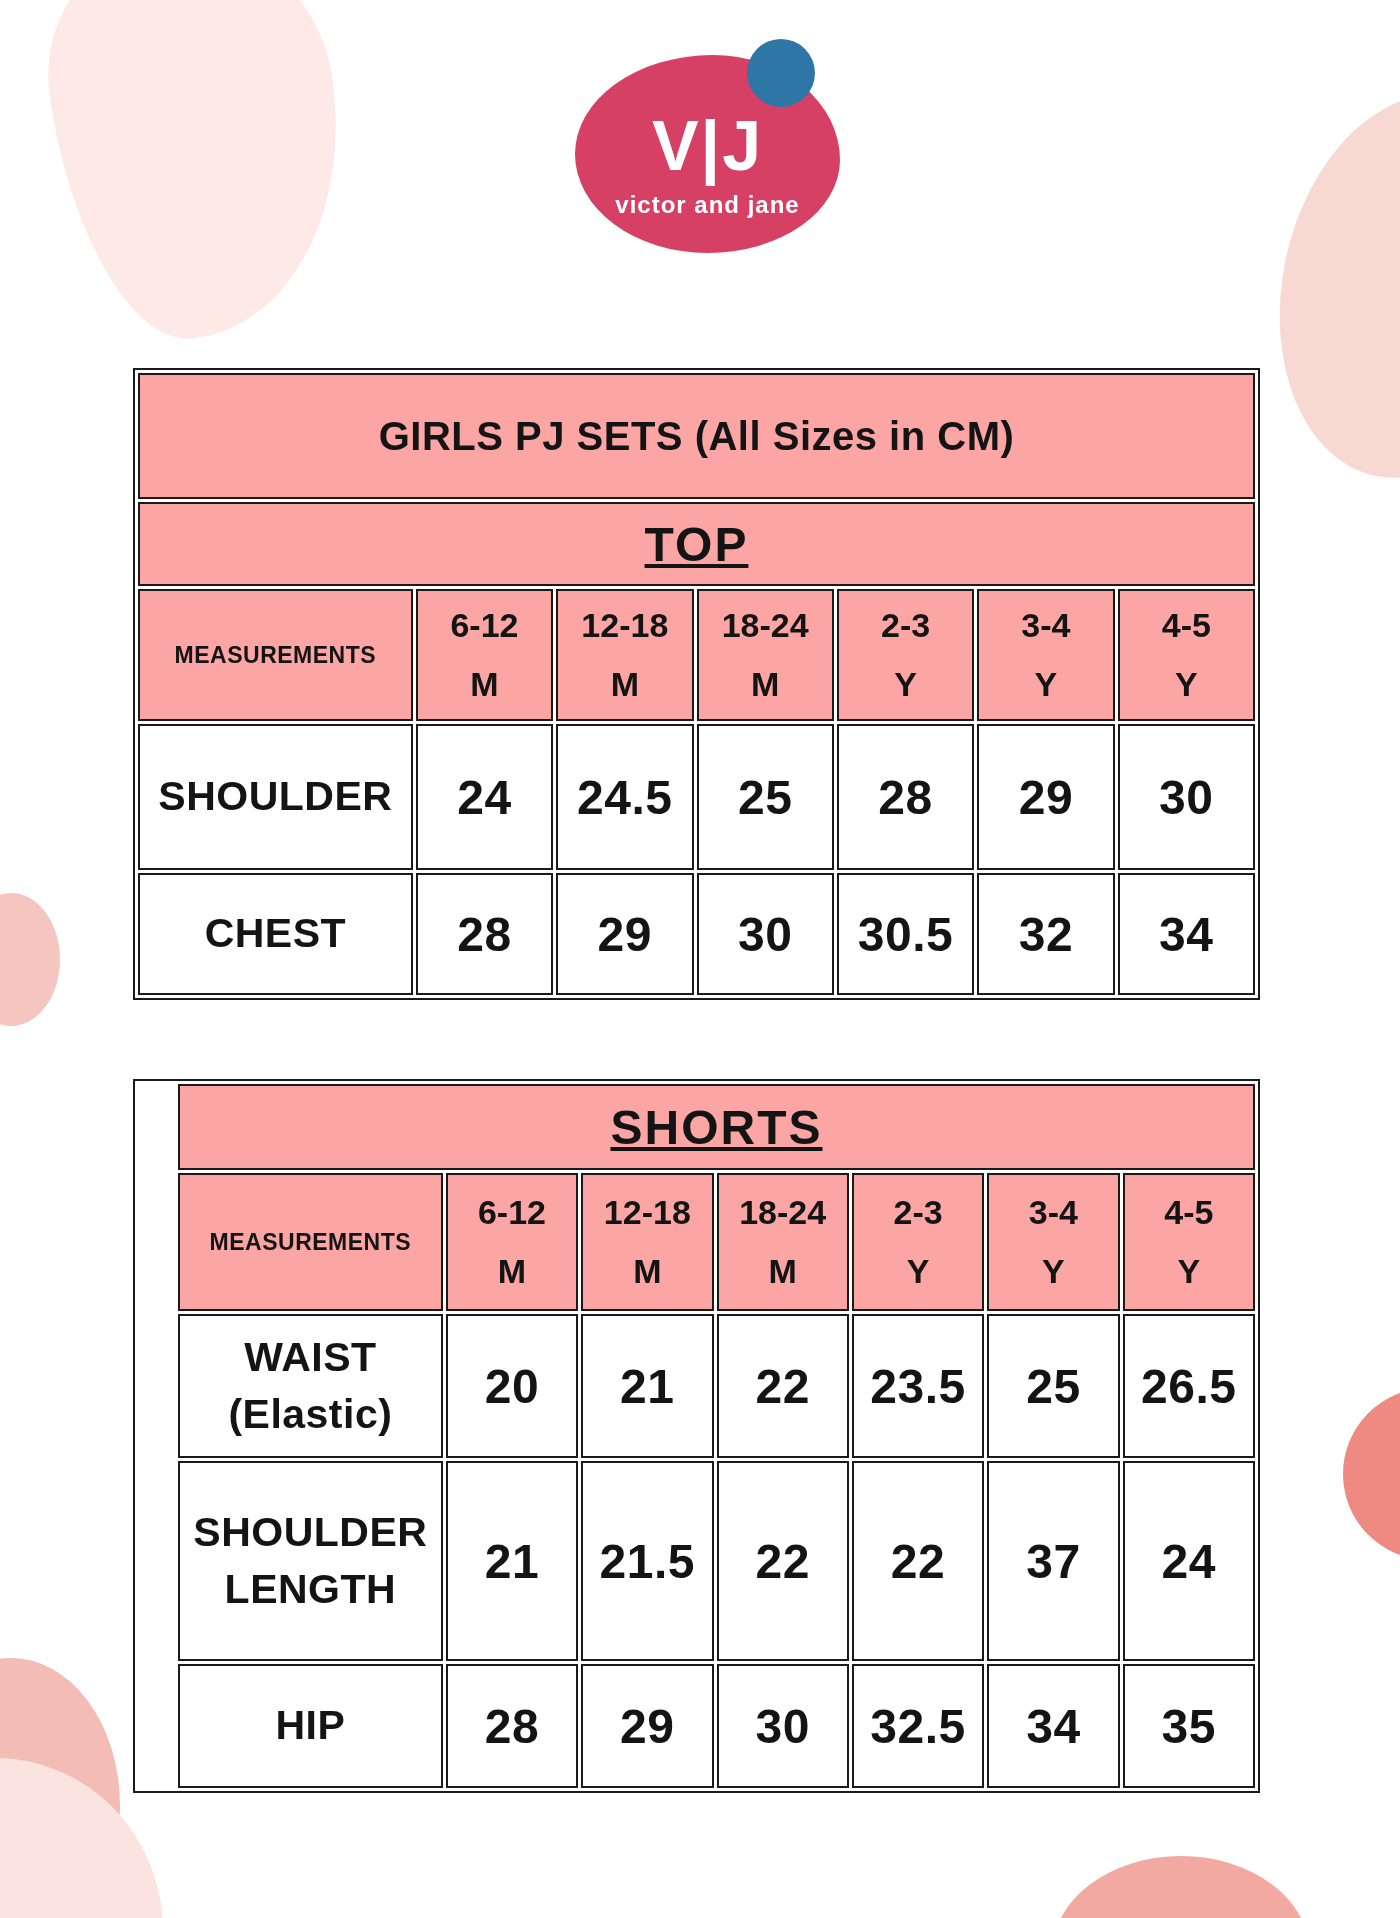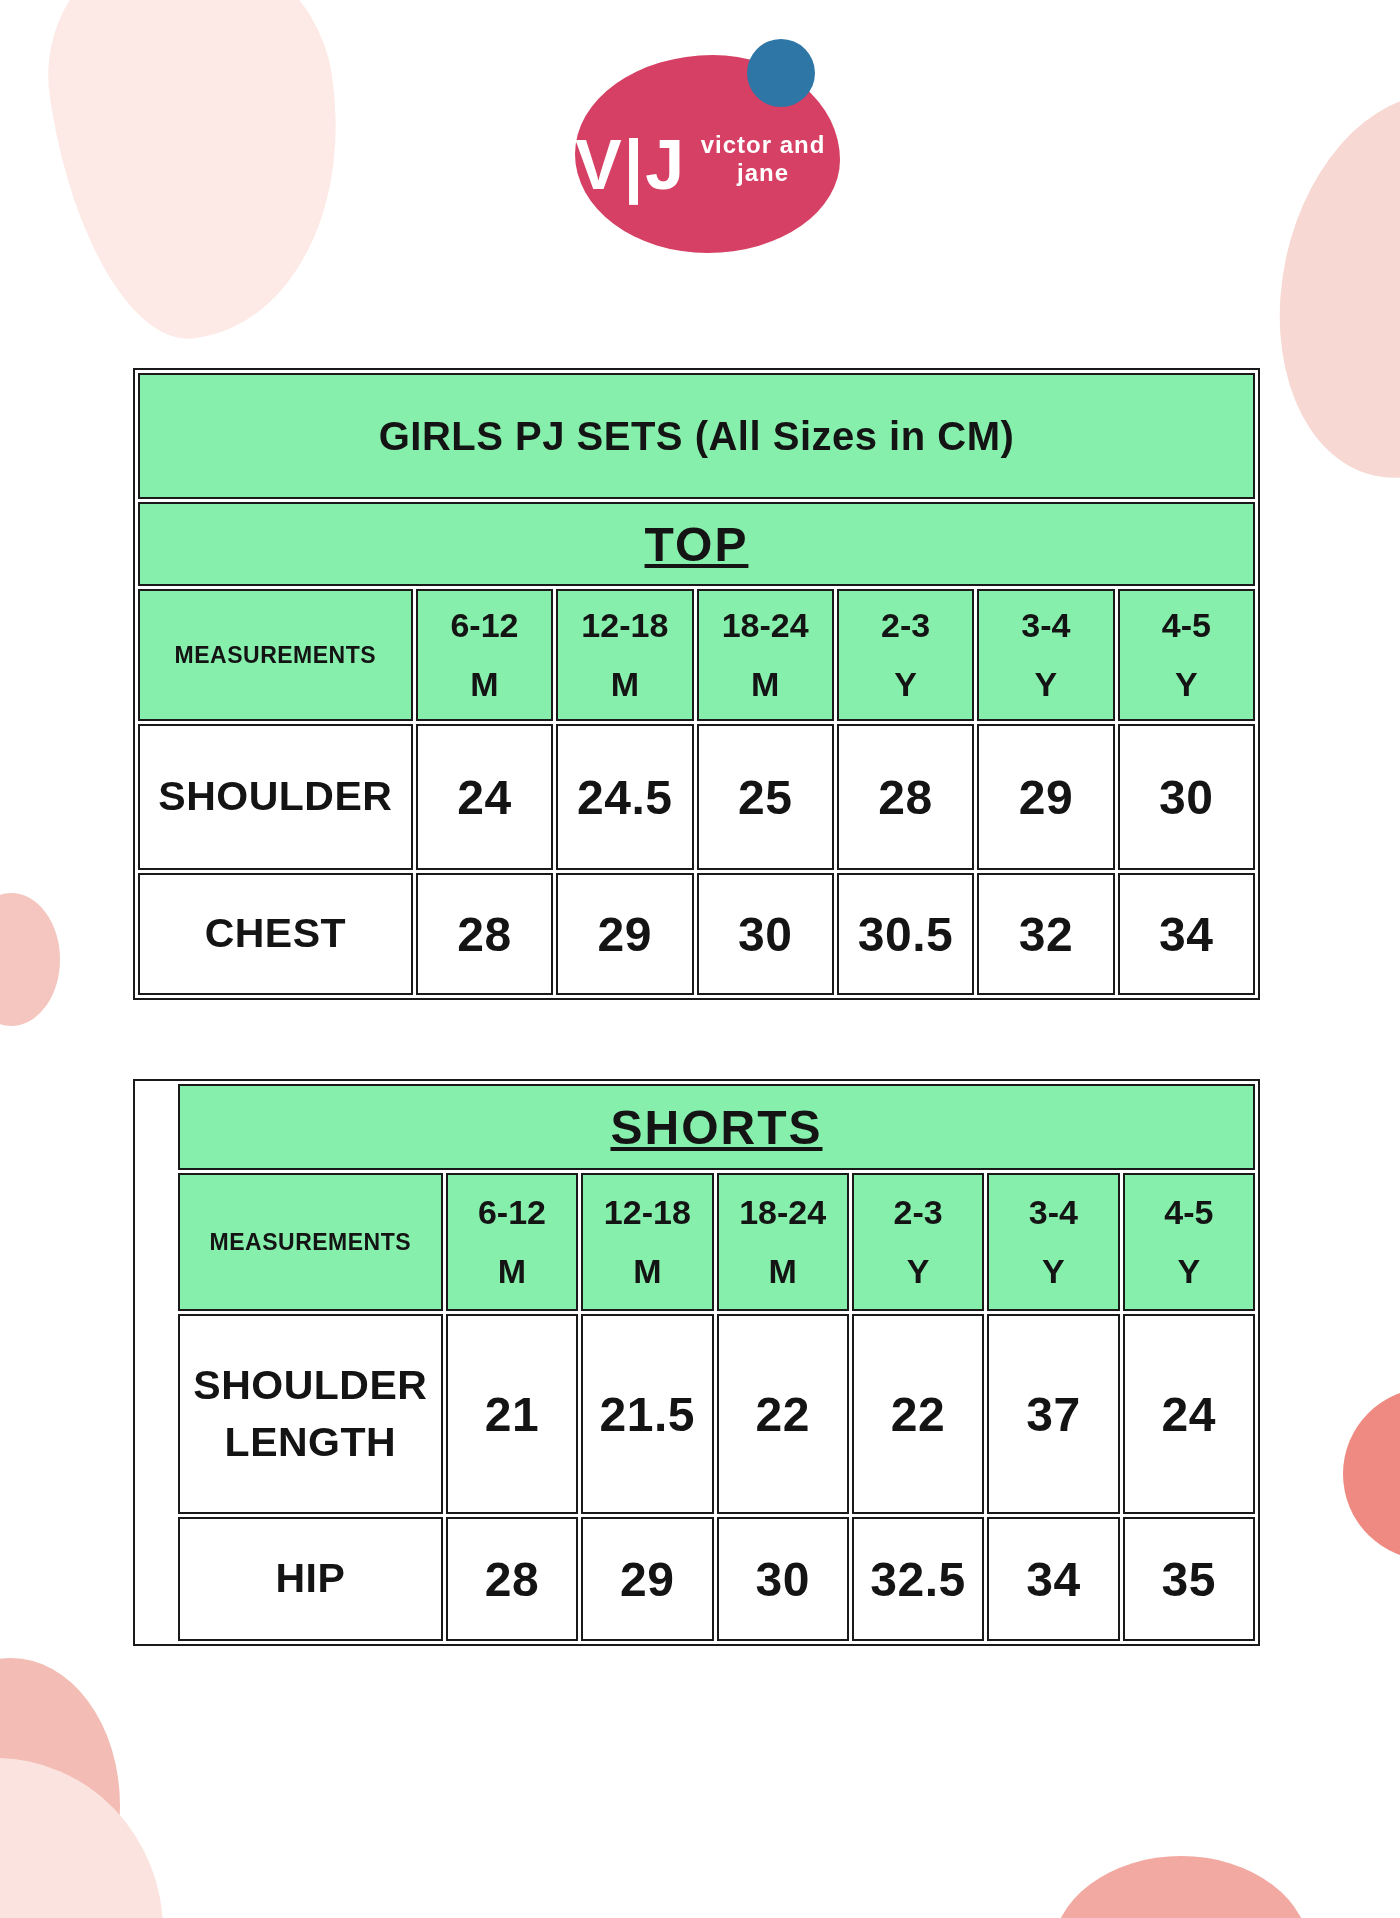--- a/index.html
+++ b/index.html
@@ -36,21 +36,21 @@
   .blob-bottom-center{
     left:1052px;top:1856px;width:258px;height:195px;background:#f2a9a1;border-radius:50%;
   }
 
   
   .logo{position:absolute;left:575px;top:55px;width:265px;height:198px;}
   .logo-circle{
     position:absolute;left:0;top:0;right:0;bottom:0;
     background:#d64064;
     border-radius:52% 48% 50% 50% / 50% 53% 47% 50%;
-    display:flex;align-items:center;justify-content:center;
+    display:flex;flex-direction:column;align-items:center;justify-content:center;
     color:#ffffff;text-align:center;
   }
   .logo-monogram{font-size:70px;font-weight:bold;letter-spacing:2px;line-height:1;margin-top:22px;}
   .logo-brand{font-size:24px;font-weight:bold;letter-spacing:1px;margin-top:10px;}
   .logo-dot{
     position:absolute;left:172px;top:-16px;width:68px;height:68px;border-radius:50%;
     background:#2d76a6;
   }
 
   
@@ -63,21 +63,21 @@
   }
   #table-top{top:368px;}
   #table-shorts{top:1079px;padding-left:40px;}
 
   .size-table td{
     border:2px solid #1a1a1a;
     text-align:center;vertical-align:middle;
     font-weight:bold;color:#141414;
     padding:0 2px;overflow:hidden;
   }
-  .head-bg{background:#86efac;}
+  .head-bg{background:#fca5a5;}
   .body-bg{background:#ffffff;}
 
   .title-cell{font-size:40px;letter-spacing:0.5px;height:122px;}
   .section-cell{font-size:48px;letter-spacing:2px;height:80px;text-decoration:underline;}
   .meas-cell{font-size:23px;letter-spacing:0.5px;}
   .size-cell{font-size:34px;line-height:1.75;}
   .size-cell .size-range{display:block;}
   .size-cell .size-unit{display:block;}
   .label-cell{font-size:41px;white-space:pre-line;line-height:1.4;letter-spacing:0.5px;}
   .value-cell{font-size:48px;letter-spacing:0.5px;}
@@ -209,20 +209,30 @@
       <span class="size-unit">Y</span>
     </td>
     <td class="head-bg size-cell">
       <span class="size-range">3-4</span>
       <span class="size-unit">Y</span>
     </td>
     <td class="head-bg size-cell">
       <span class="size-range">4-5</span>
       <span class="size-unit">Y</span>
     </td>
+  </tr>
+  <tr class="row-0">
+    <td class="body-bg label-cell">WAIST
+(Elastic)</td>
+    <td class="body-bg value-cell">20</td>
+    <td class="body-bg value-cell">21</td>
+    <td class="body-bg value-cell">22</td>
+    <td class="body-bg value-cell">23.5</td>
+    <td class="body-bg value-cell">25</td>
+    <td class="body-bg value-cell">26.5</td>
   </tr>
   <tr class="row-1">
     <td class="body-bg label-cell">SHOULDER
 LENGTH</td>
     <td class="body-bg value-cell">21</td>
     <td class="body-bg value-cell">21.5</td>
     <td class="body-bg value-cell">22</td>
     <td class="body-bg value-cell">22</td>
     <td class="body-bg value-cell">37</td>
     <td class="body-bg value-cell">24</td>

